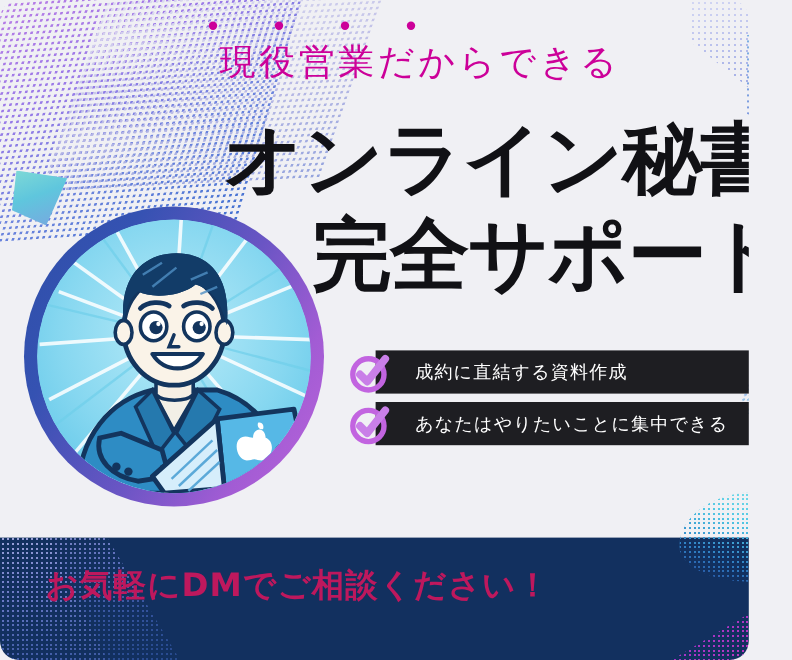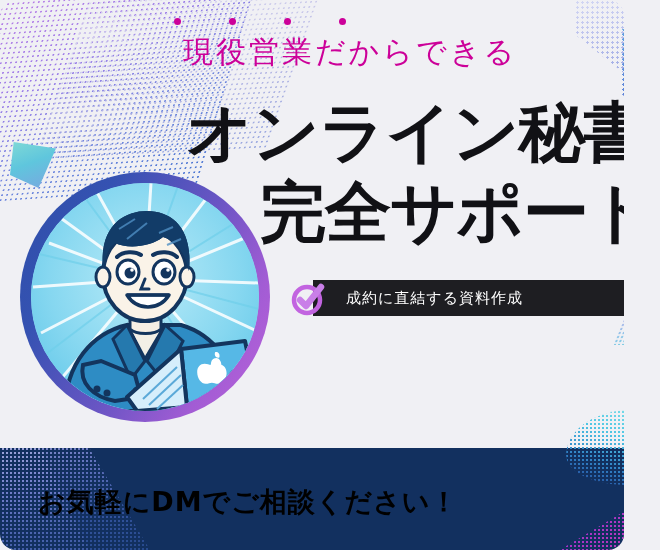--- a/index.html
+++ b/index.html
@@ -172,21 +172,21 @@
   #portrait-inner{
     position:relative;width:100%;height:100%;
     border-radius:50%;
     overflow:hidden;
     background:#8fd8ef;
   }
   #portrait-svg{display:block;width:100%;height:100%;}
 
   
   #features{
-    position:absolute;left:291px;top:280px;width:340px;
+    position:absolute;left:291px;top:292px;width:340px;
   }
   .feature-row{
     position:relative;height:36px;margin-bottom:7px;
   }
   .feature-bar{
     position:absolute;left:22px;top:0;width:318px;height:36px;
     background:#1e1e22;
     display:flex;align-items:center;
   }
   .feature-label{
@@ -196,22 +196,22 @@
     padding-left:33px;
     white-space:nowrap;
     font-family:"DejaVu Sans","Liberation Sans",sans-serif;
   }
   .check-icon{
     position:absolute;left:0;top:1px;width:36px;height:36px;z-index:3;
   }
 
   
   #cta{
-    position:absolute;left:38px;top:484px;
-    color:#000000;
+    position:absolute;left:38px;top:470px;
+    color:#be185d;
     font-size:27px;
     font-weight:bold;
     letter-spacing:1px;
     white-space:nowrap;
   }
 </style>
 </head>
 <body>
 
 <div id="banner">
@@ -367,18 +367,27 @@
       <div class="feature-bar">
         <span class="feature-label">成約に直結する資料作成</span>
       </div>
       <svg class="check-icon" viewBox="0 0 36 36">
         <circle cx="16" cy="19" r="13" fill="none" stroke="#c264e0" stroke-width="4.5"></circle>
         <path d="M9 19 L15 25 L30 6" fill="none" stroke="#c97fe8" stroke-width="6.5" stroke-linecap="round" stroke-linejoin="round"></path>
       </svg>
     </div>
 
 
+    <div class="feature-row">
+      <div class="feature-bar">
+        <span class="feature-label">あなたはやりたいことに集中できる</span>
+      </div>
+      <svg class="check-icon" viewBox="0 0 36 36">
+        <circle cx="16" cy="19" r="13" fill="none" stroke="#c264e0" stroke-width="4.5"></circle>
+        <path d="M9 19 L15 25 L30 6" fill="none" stroke="#c97fe8" stroke-width="6.5" stroke-linecap="round" stroke-linejoin="round"></path>
+      </svg>
+    </div>
 
   </div>
 
   <div id="cta">お気軽にDMでご相談ください！</div>
 
 </div>
 
 </body></html>

